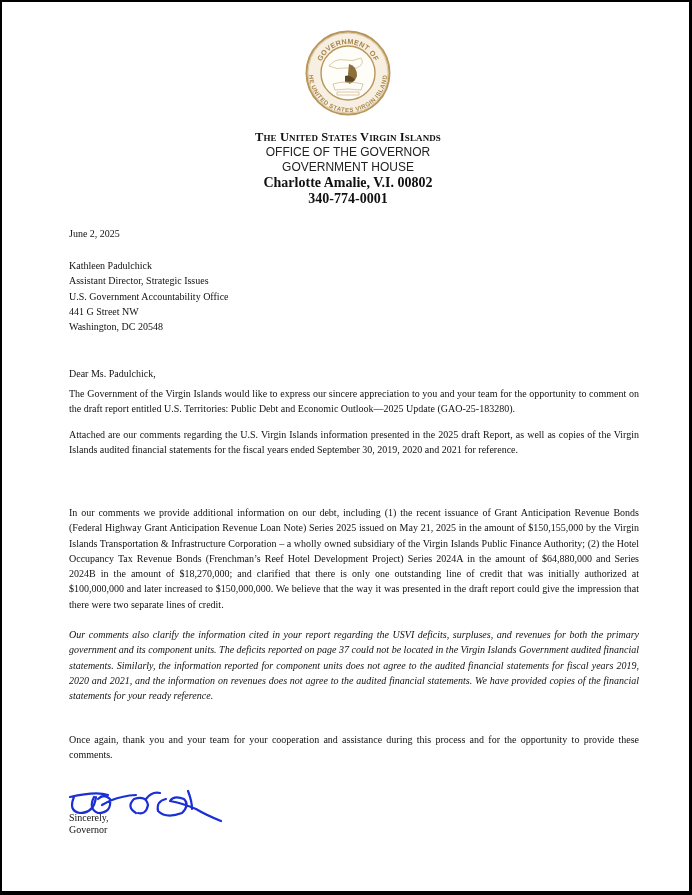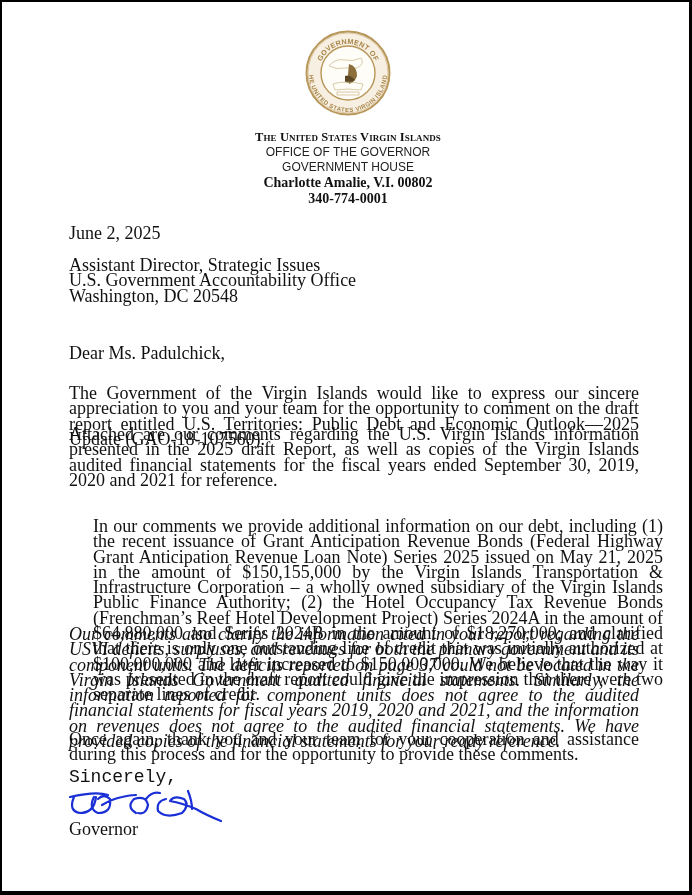--- a/index.html
+++ b/index.html
@@ -25,34 +25,34 @@
   .lh-sans {
     font-family: "Liberation Sans", sans-serif; font-size: 12px;
     line-height: 15px; color: #222;
   }
   .lh-bold {
     font-family: "Liberation Serif", serif; font-weight: bold;
     font-size: 14px; line-height: 16px;
   }
   .body-text {
     position: absolute; left: 67px; width: 570px;
-    font-family: "Liberation Serif", serif; font-size: 18px;
+    font-family: "Liberation Serif", serif; font-size: 10px;
     line-height: 15.3px; color: #111;
   }
   .date { top: 224px; }
   .address { top: 256px; }
   .address span { display: block; }
-  .salutation { top: 344px; }
+  .salutation { top: 364px; }
   .para { text-align: justify; margin: 0; }
   .p1 { top: 384px; }
   .p2 { top: 425px; }
-  .p3 { top: 517px; margin-left: 24px; }
+  .p3 { top: 503px; }
   .p4 { top: 625px; font-style: italic; }
   .p5 { top: 730px; }
-  .closing { top: 768px; font-family: Liberation Mono, monospace; }
+  .closing { top: 808px; }
   .signature { position: absolute; left: 64px; top: 785px; width: 160px; height: 36px; }
   .signer { top: 820px; }
   .signer span { display: block; }
 </style>
 </head>
 <body>
 
 <div class="page">
 
   <svg class="seal" viewBox="0 0 86 86">
@@ -80,28 +80,30 @@
     <span class="lh-line lh-title">The United States Virgin Islands</span>
     <span class="lh-line lh-sans">OFFICE OF THE GOVERNOR</span>
     <span class="lh-line lh-sans">GOVERNMENT HOUSE</span>
     <span class="lh-line lh-bold">Charlotte Amalie, V.I. 00802</span>
     <span class="lh-line lh-bold">340-774-0001</span>
   </div>
 
   <div class="body-text date">June 2, 2025</div>
 
   <div class="body-text address">
+    <span>Kathleen Padulchick</span>
     <span>Assistant Director, Strategic Issues</span>
     <span>U.S. Government Accountability Office</span>
+    <span>441 G Street NW</span>
     <span>Washington, DC 20548</span>
   </div>
 
   <div class="body-text salutation">Dear Ms.  Padulchick,</div>
 
-  <p class="body-text para p1">The Government of the Virgin Islands would like to express our sincere appreciation to you and your team for the opportunity to comment on the draft report entitled U.S. Territories: Public Debt and Economic Outlook—2025 Update (GAO-18-107560).</p>
+  <p class="body-text para p1">The Government of the Virgin Islands would like to express our sincere appreciation to you and your team for the opportunity to comment on the draft report entitled U.S. Territories: Public Debt and Economic Outlook—2025 Update (GAO-25-183280).</p>
   <p class="body-text para p2">Attached are our comments regarding the U.S. Virgin Islands information presented in the 2025 draft Report, as well as copies of the Virgin Islands audited financial statements for the fiscal years ended September 30, 2019, 2020 and 2021 for reference.</p>
   <p class="body-text para p3">In our comments we provide additional information on our debt, including (1) the recent issuance of Grant Anticipation Revenue Bonds (Federal Highway Grant Anticipation Revenue Loan Note) Series 2025 issued on May 21, 2025 in the amount of $150,155,000 by the Virgin Islands Transportation &amp; Infrastructure Corporation – a wholly owned subsidiary of the Virgin Islands Public Finance Authority; (2) the Hotel Occupancy Tax Revenue Bonds (Frenchman’s Reef Hotel Development Project) Series 2024A in the amount of $64,880,000 and Series 2024B in the amount of $18,270,000; and clarified that there is only one outstanding line of credit that was initially authorized at $100,000,000 and later increased to $150,000,000. We believe that the way it was presented in the draft report could give the impression that there were two separate lines of credit.</p>
   <p class="body-text para p4">Our comments also clarify the information cited in your report regarding the USVI deficits, surpluses, and revenues for both the primary government and its component units. The deficits reported on page 37 could not be located in the Virgin Islands Government audited financial statements.  Similarly, the information reported for component units does not agree to the audited financial statements for fiscal years 2019, 2020 and 2021, and the information on revenues does not agree to the audited financial statements. We have provided copies of the financial statements for your ready reference.</p>
   <p class="body-text para p5">Once again, thank you and your team for your cooperation and assistance during this process and for the opportunity to provide these comments.</p>
 
   <div class="body-text closing">Sincerely,</div>
 
   <svg class="signature" viewBox="0 0 160 36">
     <g fill="none" stroke="#1a2fd6" stroke-width="2.2" stroke-linecap="round" stroke-linejoin="round">
       <path d="M 4 10 Q 30 4 42 8 M 8 10 Q 2 24 14 26 Q 28 26 30 10"></path>

